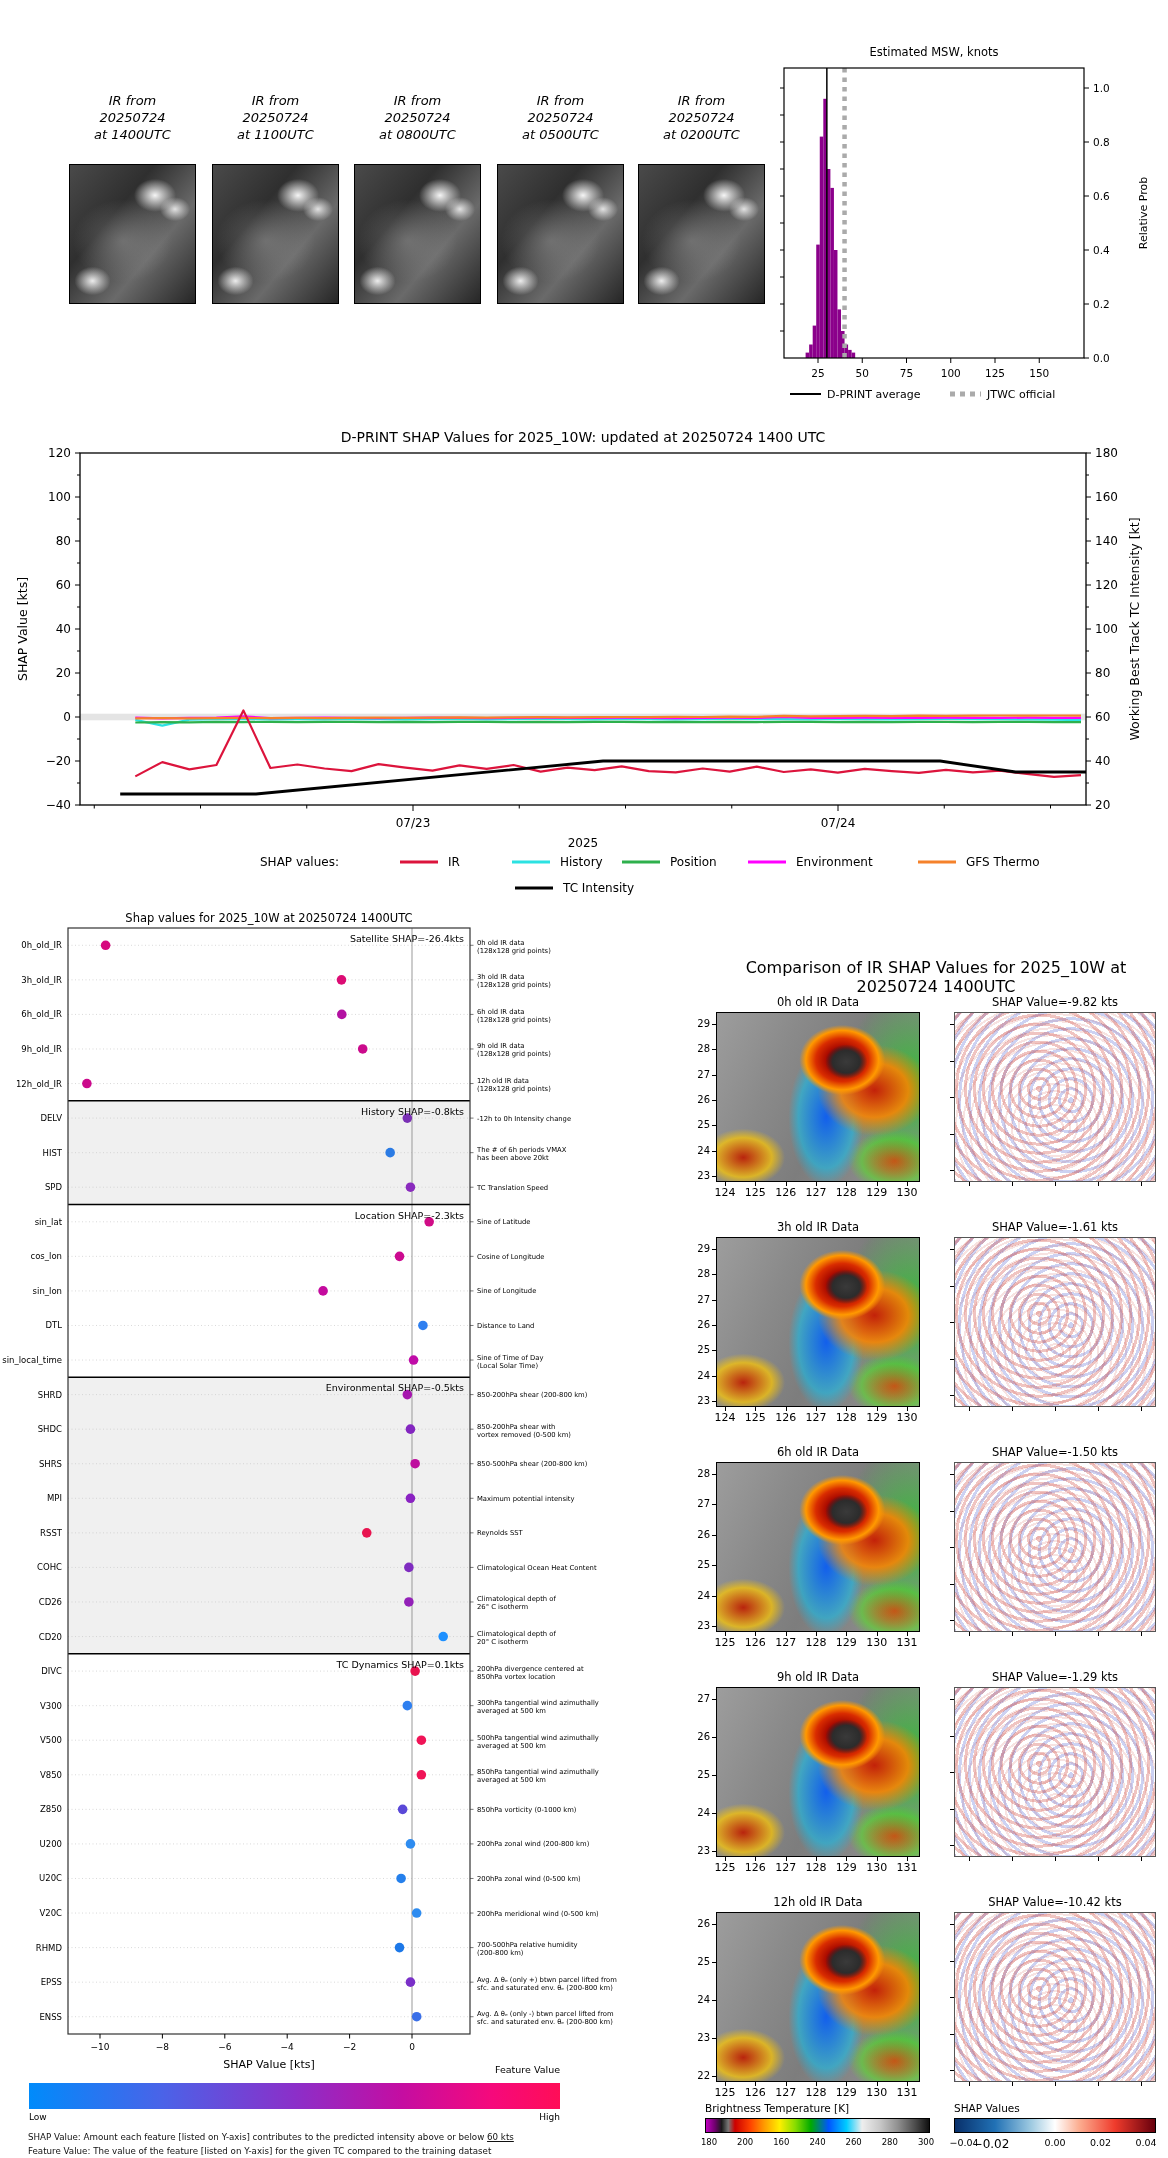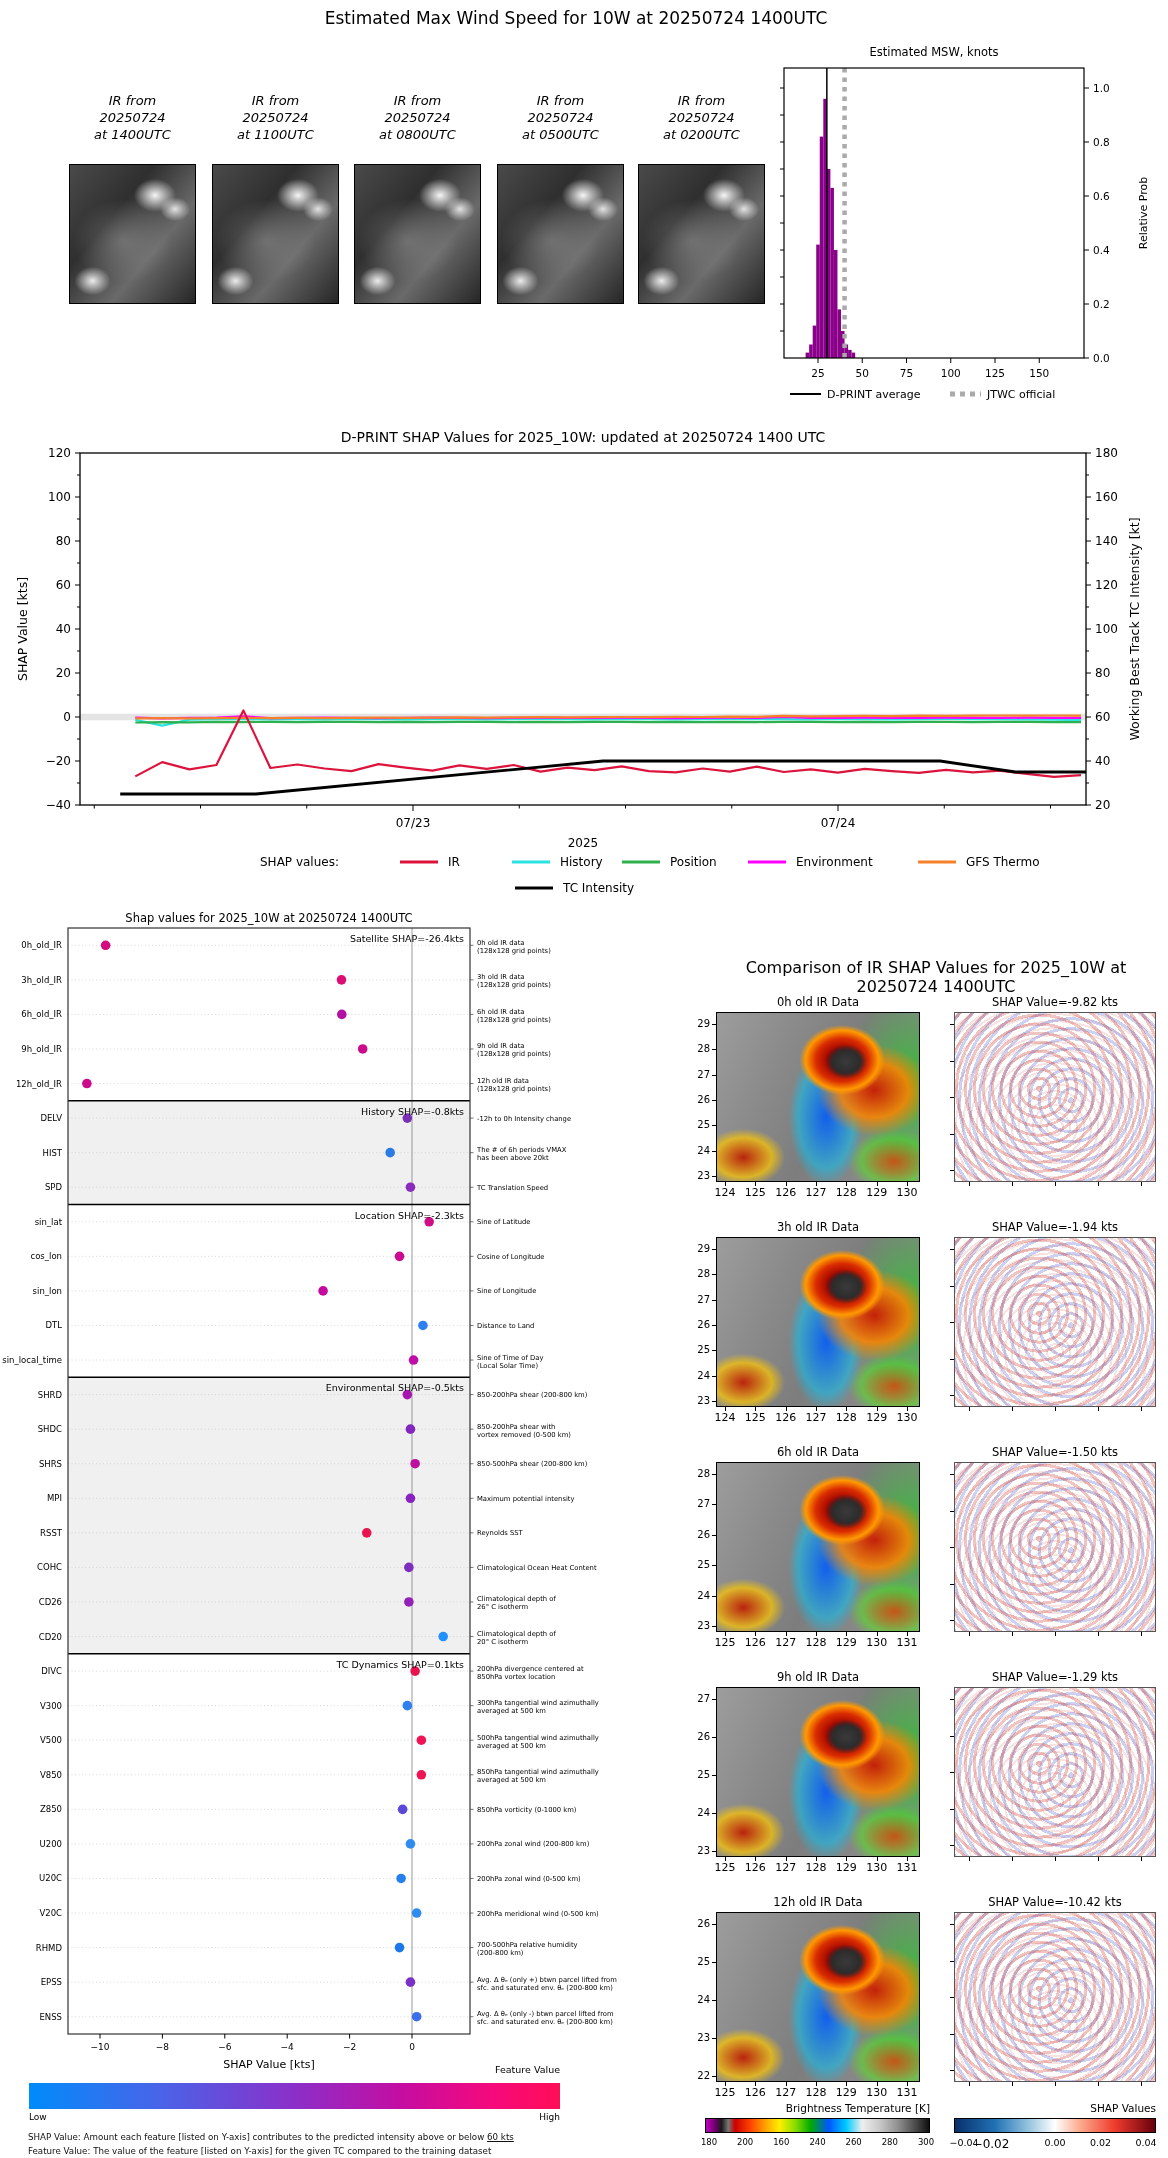--- a/index.html
+++ b/index.html
@@ -45,31 +45,30 @@
   .ptick{position:absolute;background:#000;}
   .fv-bar{position:absolute;left:29px;top:2083px;width:531px;height:26px;
     background:linear-gradient(90deg,#008bfb 0%,#4a63e8 25%,#8b2fc9 50%,#c40da2 70%,#f5097c 87%,#ff0d57 100%);}
   .fv-title{position:absolute;left:360px;top:2064px;width:200px;text-align:right;font-size:9.5px;}
   .fv-low{position:absolute;left:29px;top:2112px;font-size:9px;}
   .fv-high{position:absolute;left:460px;top:2112px;width:100px;text-align:right;font-size:9px;}
   .bt-bar{position:absolute;height:15px;border:1px solid #000;box-sizing:border-box;
     background:linear-gradient(90deg,#c000c0 0%,#70006e 4%,#1a1a1a 7%,#777 10%,#c00 13%,#ff4400 20%,#ff9900 26%,#ffee00 33%,#88dd00 40%,#00aa00 47%,#0055ff 55%,#00ccff 63%,#eee 70%,#c8c8c8 78%,#909090 86%,#4a4a4a 94%,#101010 100%);}
   .shapcb-bar{position:absolute;height:15px;border:1px solid #000;box-sizing:border-box;
     background:linear-gradient(90deg,#08306b 0%,#2171b5 20%,#9ecae1 38%,#ffffff 50%,#fcae91 62%,#ef3b2c 80%,#67000d 100%);}
-  .cb-title{position:absolute;text-align:right;font-size:10.5px;}
+  .cb-title{position:absolute;text-align:left;font-size:10.5px;}
   .cb-tick{position:absolute;font-size:8.5px;width:40px;text-align:center;}
   .fn{position:absolute;left:28px;font-size:8.7px;white-space:nowrap;color:#111;}
   .ul{text-decoration:underline;}
 </style>
 </head>
 <body>
 
 <div id="page">
 
-  <div class="suptitle">Estimated Max Wind Speed for 10W at 20250724 1400UTC</div>
   <div id="thumbs" class="abs" style="left:0;top:0;width:780px;height:320px;">
       <div class="thumb-cap" style="left: 59px; top: 92px; width: 147px;">
         <div>IR from</div>
         <div>20250724</div>
         <div>at 1400UTC</div>
       </div>
       <div class="ir-thumb" style="left: 69px; top: 164px;"></div>
       <div class="thumb-cap" style="left: 202px; top: 92px; width: 147px;">
         <div>IR from</div>
         <div>20250724</div>
@@ -502,21 +501,21 @@
       <div class="ptick" style="left: 950px; top: 1024px; width: 4px; height: 1px;"></div>
       <div class="ptick" style="left: 1012px; top: 1182px; width: 1px; height: 4px;"></div>
       <div class="ptick" style="left: 950px; top: 1060.5px; width: 4px; height: 1px;"></div>
       <div class="ptick" style="left: 1055px; top: 1182px; width: 1px; height: 4px;"></div>
       <div class="ptick" style="left: 950px; top: 1097px; width: 4px; height: 1px;"></div>
       <div class="ptick" style="left: 1098px; top: 1182px; width: 1px; height: 4px;"></div>
       <div class="ptick" style="left: 950px; top: 1133.5px; width: 4px; height: 1px;"></div>
       <div class="ptick" style="left: 1141px; top: 1182px; width: 1px; height: 4px;"></div>
       <div class="ptick" style="left: 950px; top: 1170px; width: 4px; height: 1px;"></div>
       <div class="comp-sub" style="left: 716px; top: 1220px; width: 204px;">3h old IR Data</div>
-      <div class="comp-sub" style="left: 954px; top: 1220px; width: 202px;">SHAP Value=-1.94 kts</div>
+      <div class="comp-sub" style="left: 954px; top: 1220px; width: 202px;">SHAP Value=-1.61 kts</div>
       <div class="ir-map" style="left: 716px; top: 1237px; width: 204px; height: 170px;"></div>
       <div class="shap-map" style="left: 954px; top: 1237px; width: 202px; height: 170px;"></div>
       <div class="lat-lab" style="left: 688px; top: 1243px;">29</div>
       <div class="ptick" style="left: 712px; top: 1249px; width: 4px; height: 1px;"></div>
       <div class="lat-lab" style="left: 688px; top: 1268.33px;">28</div>
       <div class="ptick" style="left: 712px; top: 1274.33px; width: 4px; height: 1px;"></div>
       <div class="lat-lab" style="left: 688px; top: 1293.67px;">27</div>
       <div class="ptick" style="left: 712px; top: 1299.67px; width: 4px; height: 1px;"></div>
       <div class="lat-lab" style="left: 688px; top: 1319px;">26</div>
       <div class="ptick" style="left: 712px; top: 1325px; width: 4px; height: 1px;"></div>

